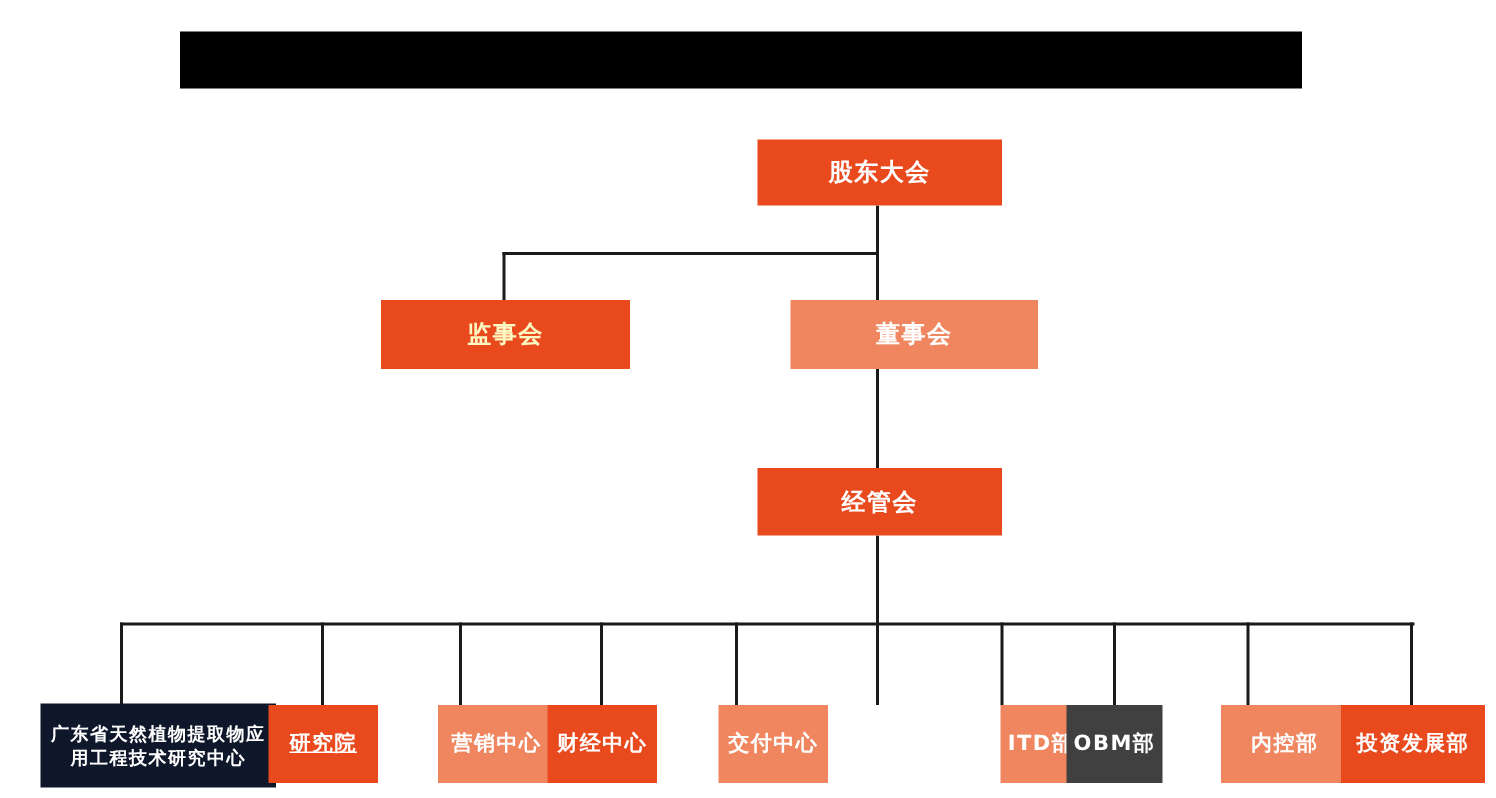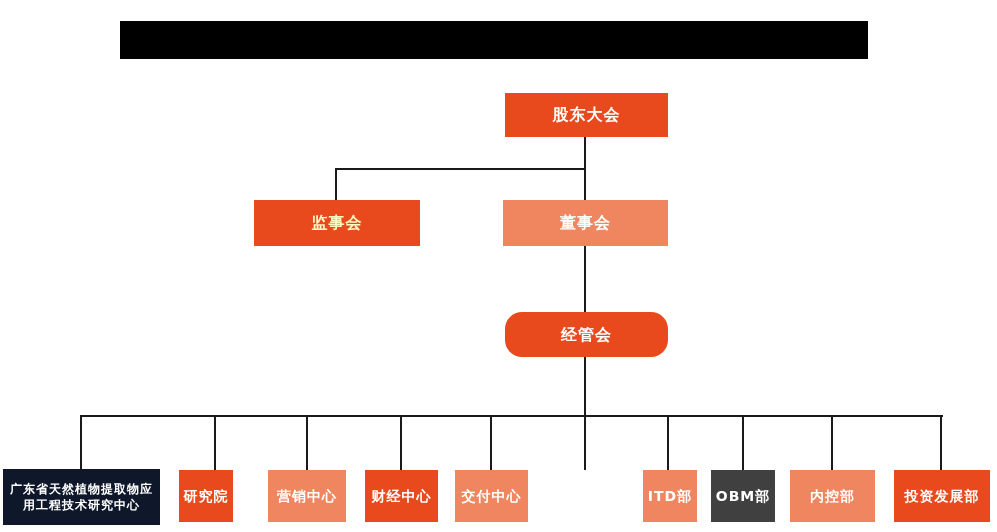--- a/index.html
+++ b/index.html
@@ -34,21 +34,21 @@
     justify-content: center;
     text-align: center;
     color: #ffffff;
     font-weight: bold;
     letter-spacing: 1px;
     line-height: 1.35;
     box-sizing: border-box;
     padding: 2px 4px;
   }
   .node.primary   { background: #E84A1D; }
-  .node.secondary { background: #EF8660; }
+  .node.secondary { background: #EF8660; margin-left: 24px; }
 </style>
 </head>
 <body>
 
 <div class="stage">
   <div class="redacted-bar"></div>
 <div class="line" style="left: 584px; top: 137px; width: 2px; height: 63px; background: rgb(26, 26, 26);"></div>
     <div class="line" style="left: 335px; top: 168px; width: 251px; height: 2px; background: rgb(26, 26, 26);"></div>
     <div class="line" style="left: 335px; top: 168px; width: 2px; height: 33px; background: rgb(26, 26, 26);"></div>
     <div class="line" style="left: 584px; top: 246px; width: 2px; height: 66px; background: rgb(26, 26, 26);"></div>
@@ -66,27 +66,27 @@
     <div class="line" style="left: 940px; top: 415px; width: 2px; height: 55px; background: rgb(26, 26, 26);"></div>
     <div class="node primary" style="left: 505px; top: 93px; width: 163px; height: 44px; font-size: 16px; background: rgb(232, 74, 29); color: rgb(255, 255, 255);">
       <span>股东大会</span>
     </div>
     <div class="node primary" style="left: 254px; top: 200px; width: 166px; height: 46px; font-size: 16px; background: rgb(232, 74, 29); color: #fef9c3;">
       <span>监事会</span>
     </div>
     <div class="node secondary" style="left: 503px; top: 200px; width: 165px; height: 46px; font-size: 16px; background: rgb(239, 134, 96); color: rgb(255, 255, 255);">
       <span>董事会</span>
     </div>
-    <div class="node primary" style="left: 505px; top: 312px; width: 163px; height: 45px; font-size: 16px; background: rgb(232, 74, 29); color: rgb(255, 255, 255); border-radius: 17px;">
+    <div class="node primary" style="left: 505px; top: 312px; width: 163px; height: 45px; font-size: 16px; background: rgb(232, 74, 29); color: rgb(255, 255, 255);">
       <span>经管会</span>
     </div>
     <div class="node secondary" style="left: 3px; top: 469px; width: 157px; height: 56px; font-size: 12px; background: #0f172a; color: rgb(255, 255, 255);">
       <span>广东省天然植物提取物应用工程技术研究中心</span>
     </div>
-    <div class="node primary" style="left: 179px; top: 470px; width: 54px; height: 52px; font-size: 14px; background: rgb(232, 74, 29); color: rgb(255, 255, 255);">
+    <div class="node primary" style="left: 179px; top: 470px; width: 73px; height: 52px; font-size: 14px; background: rgb(232, 74, 29); color: rgb(255, 255, 255); text-decoration: underline;">
       <span>研究院</span>
     </div>
     <div class="node secondary" style="left: 268px; top: 470px; width: 78px; height: 52px; font-size: 14px; background: rgb(239, 134, 96); color: rgb(255, 255, 255);">
       <span>营销中心</span>
     </div>
     <div class="node primary" style="left: 365px; top: 470px; width: 73px; height: 52px; font-size: 14px; background: rgb(232, 74, 29); color: rgb(255, 255, 255);">
       <span>财经中心</span>
     </div>
     <div class="node secondary" style="left: 455px; top: 470px; width: 73px; height: 52px; font-size: 14px; background: rgb(239, 134, 96); color: rgb(255, 255, 255);">
       <span>交付中心</span>

